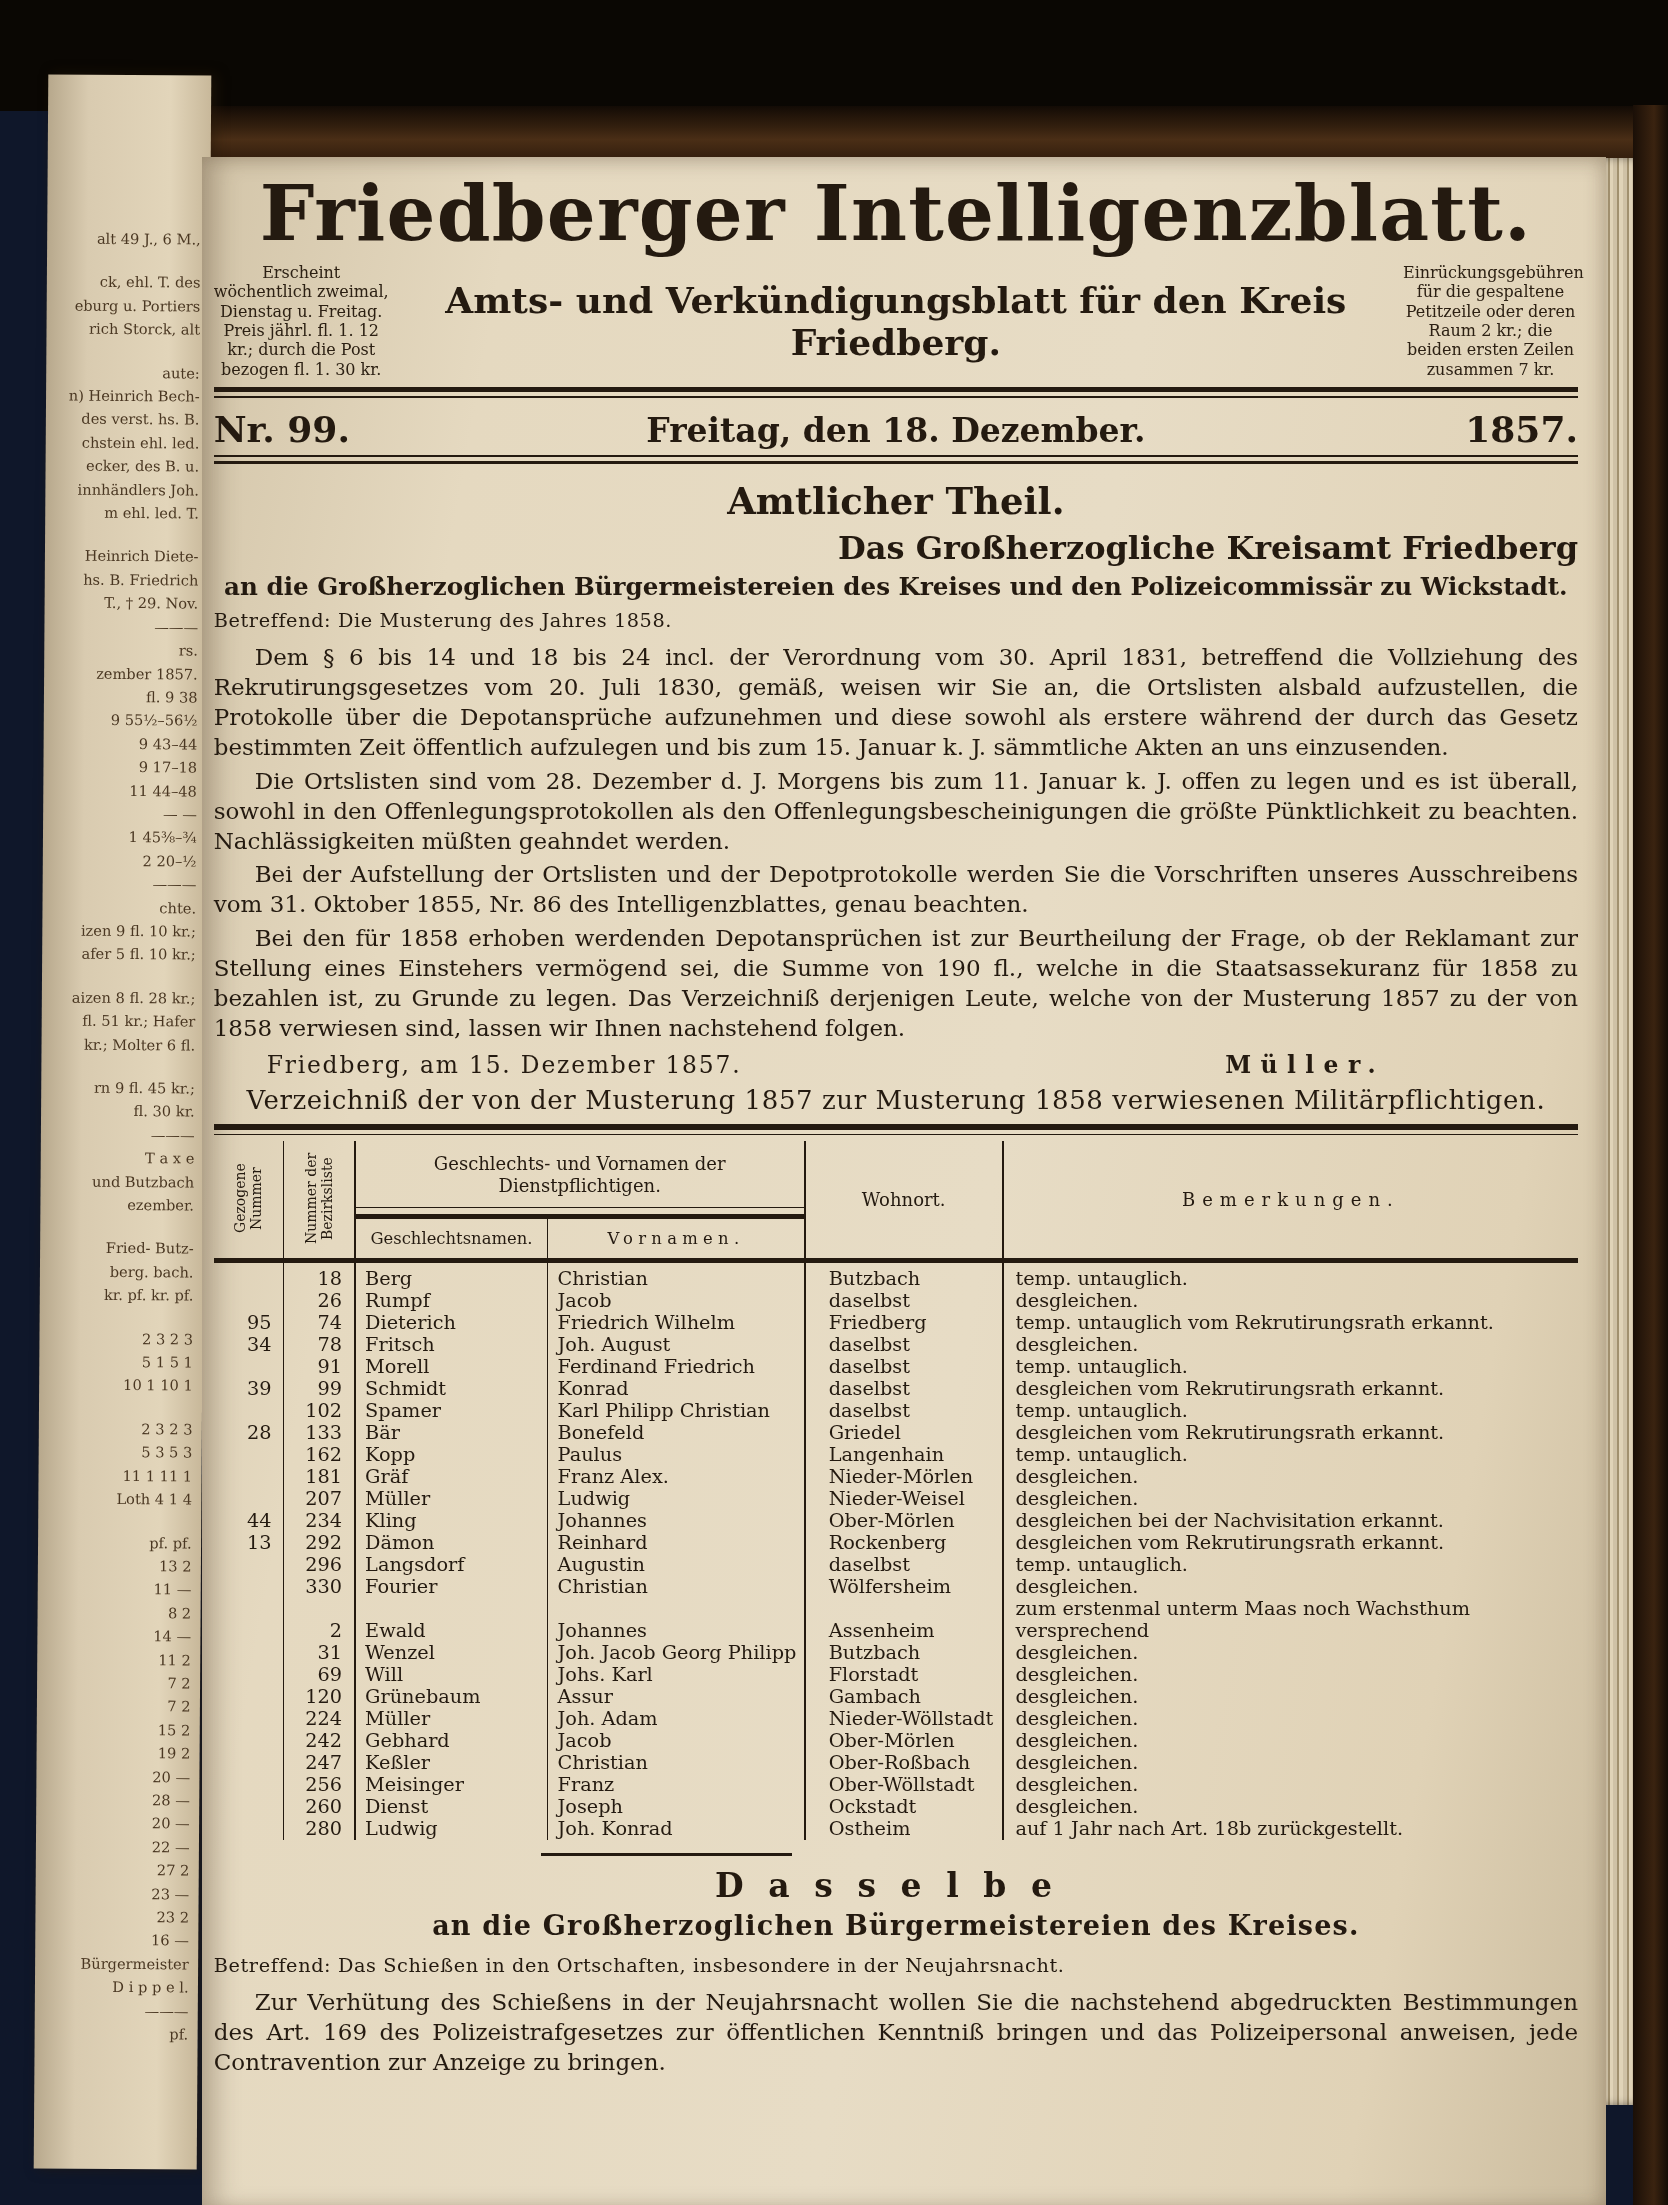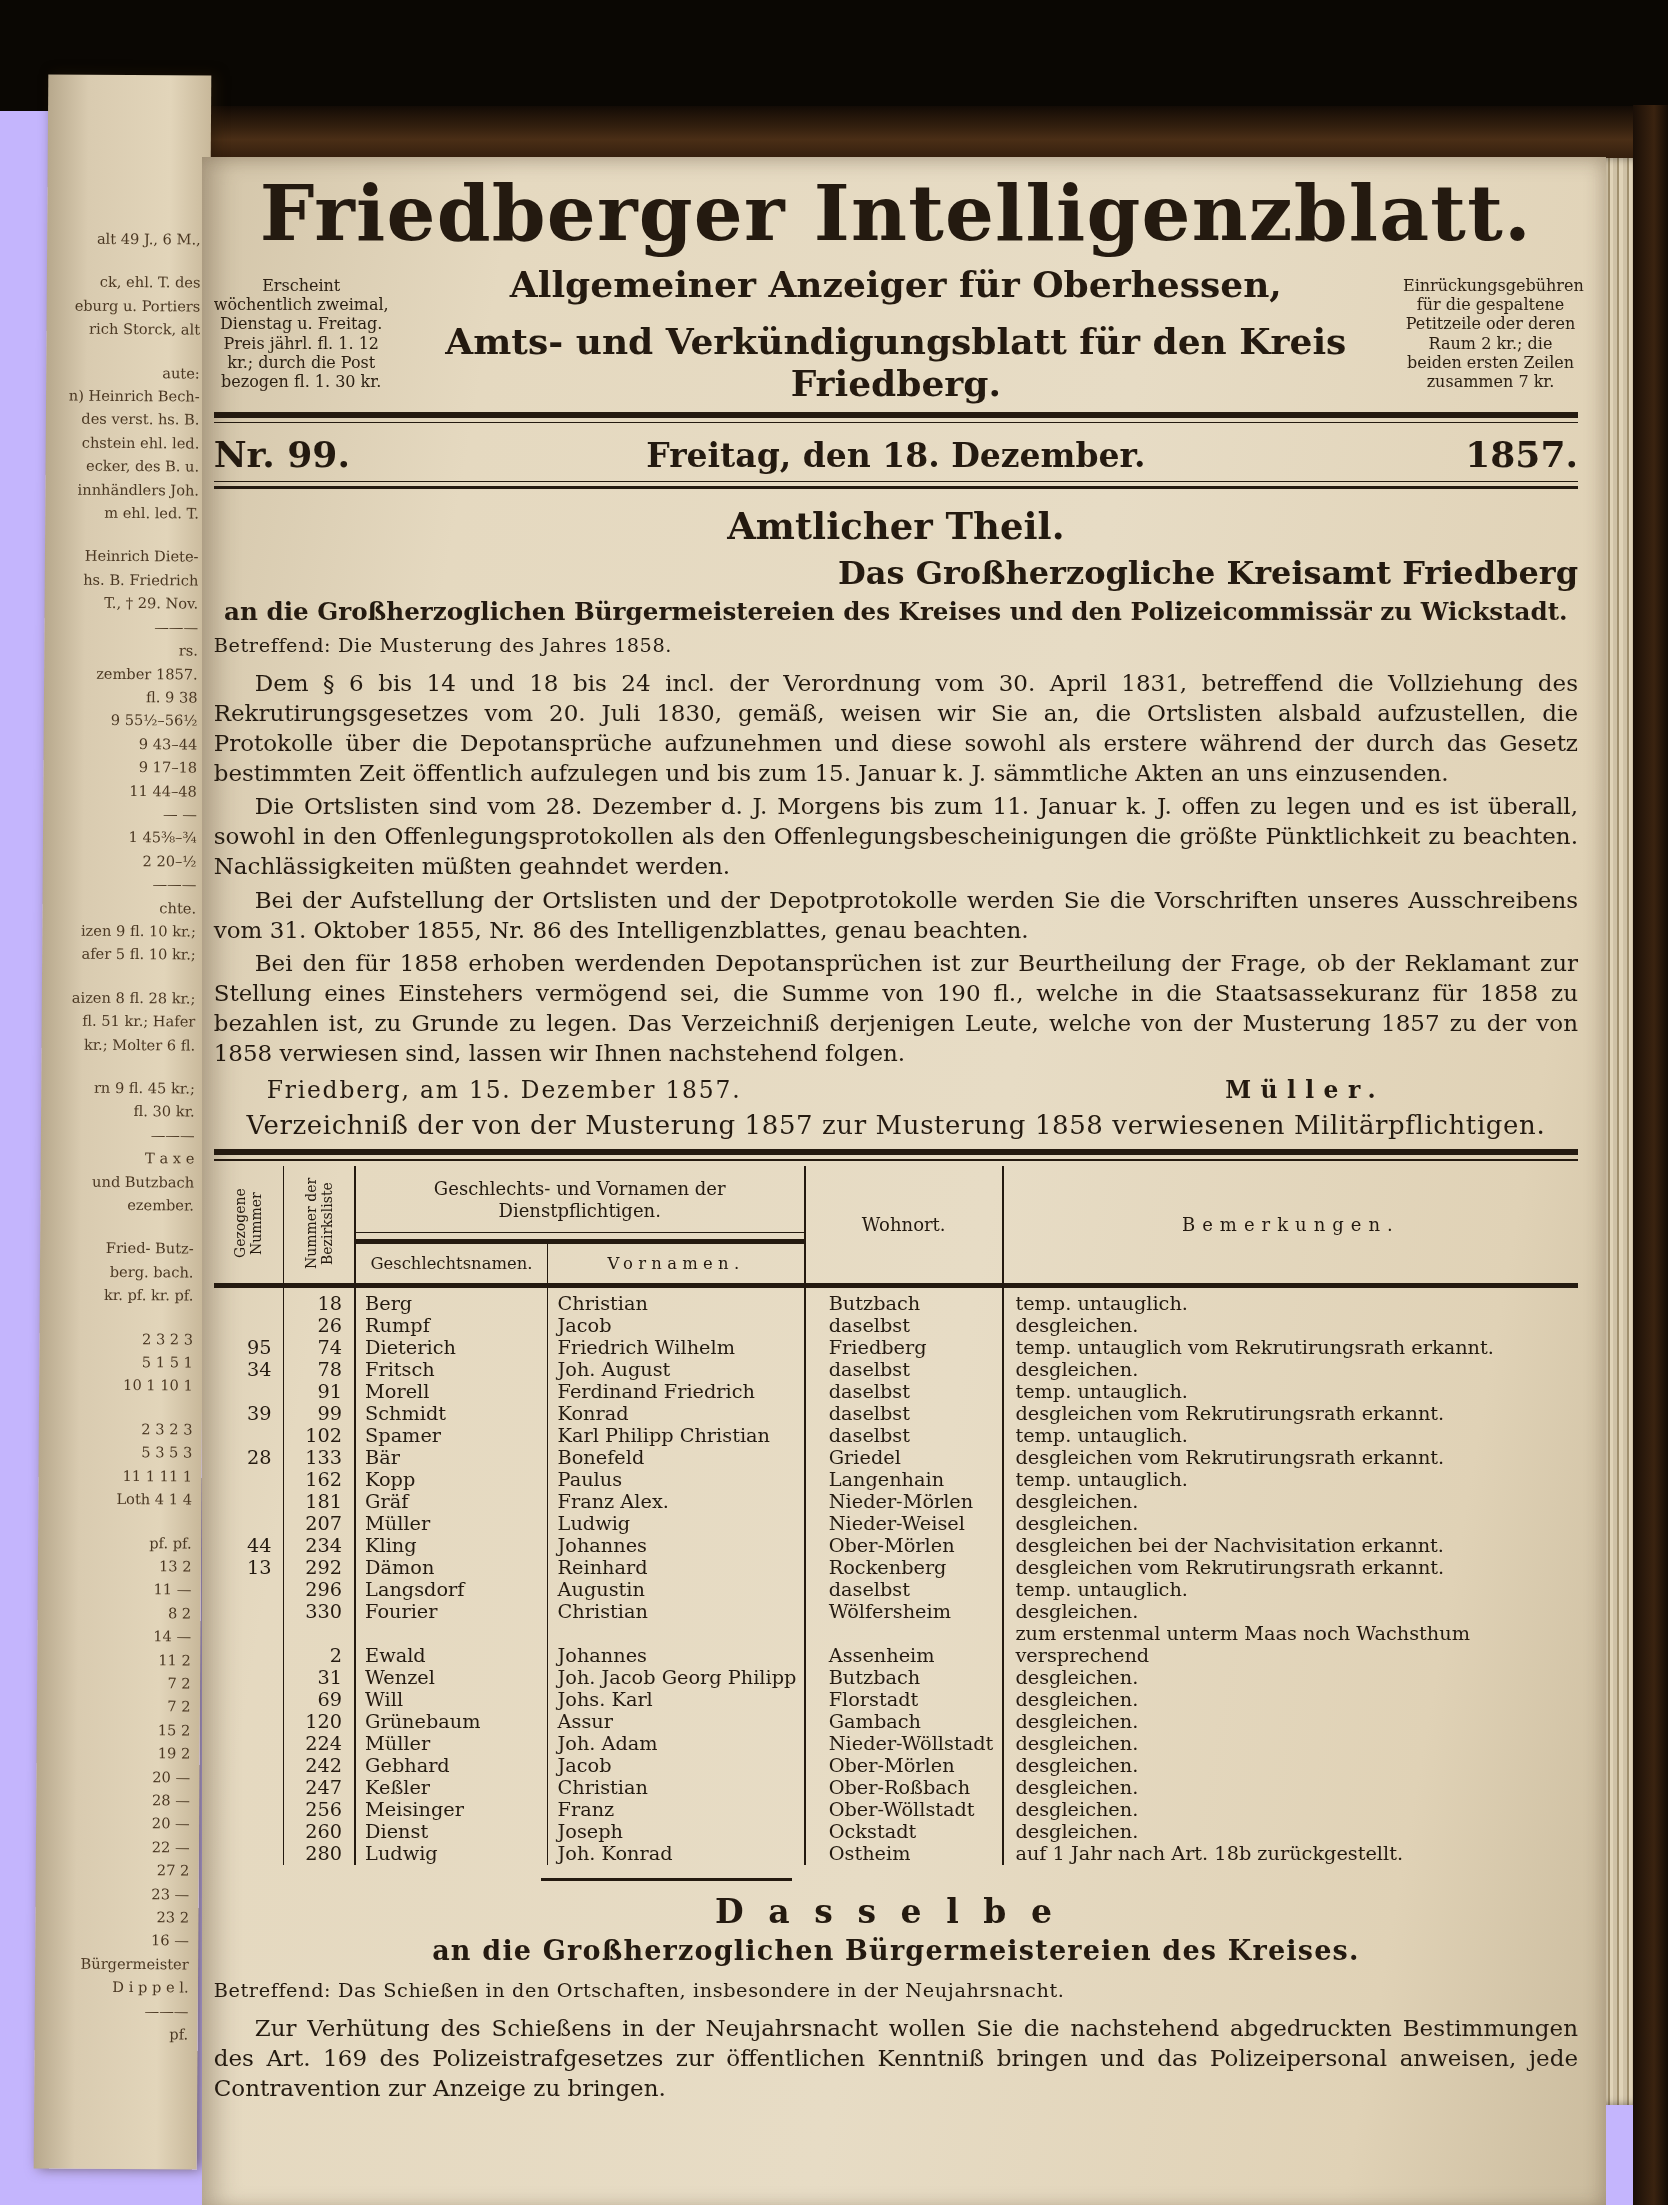--- a/index.html
+++ b/index.html
@@ -1,16 +1,16 @@
 <!DOCTYPE html>
 <html style="font-size:9.4px"><head>
 <meta charset="utf-8">
 <style>
   html,body{margin:0;padding:0;background:#070503;}
-  .photo{position:relative;width:1668px;height:2205px;background:#c4b5fd;overflow:hidden;
+  .photo{position:relative;width:1668px;height:2205px;background:#0f172a;overflow:hidden;
          font-family:"DejaVu Serif", serif;color:#241a10;}
   
   .leather-top{position:absolute;left:105px;top:106px;width:1563px;height:61px;
     background:linear-gradient(180deg,#130b05 0%,#34200f 35%,#4a2e16 55%,#2a180a 100%);}
   .black-top{position:absolute;left:0;top:0;width:1668px;height:111px;background:#0a0703;}
   .leather-right{position:absolute;right:0;top:105px;width:35px;height:2100px;
     background:linear-gradient(90deg,#1a0f07,#3a2310 60%,#140c05);}
   .page-stack{position:absolute;left:1604px;top:158px;width:43px;height:1947px;
     background:repeating-linear-gradient(90deg,#cfc1a6 0 4.1px,#a1906f 4.1px 5.8px,#e0d3b8 5.8px 9.4px);
     box-shadow:-3.5px 0 8.2px rgba(0,0,0,.45) inset;}
@@ -166,21 +166,20 @@
       </div>
   </div>
 
   <div class="page">
 
     <div class="masthead-title">Friedberger Intelligenzblatt.</div>
 
     <div class="mast-row">
       <div class="mast-note">Erscheint wöchentlich zweimal, Dienstag u. Freitag. Preis jährl. fl. 1. 12 kr.; durch die Post bezogen fl. 1. 30 kr.</div>
       <div class="mast-center">
-        <div class="mast-sub1">Allgemeiner Anzeiger für Oberhessen,</div>
         <div class="mast-sub2">Amts- und Verkündigungsblatt für den Kreis Friedberg.</div>
       </div>
       <div class="mast-note">Einrückungsgebühren für die gespaltene Petitzeile oder deren Raum 2 kr.; die beiden ersten Zeilen zusammen 7 kr.</div>
     </div>
 
     <div class="rule-thick"></div>
     <div class="rule-thin"></div>
 
     <div class="issue-row">
       <div class="issue-nr">Nr. 99.</div>

